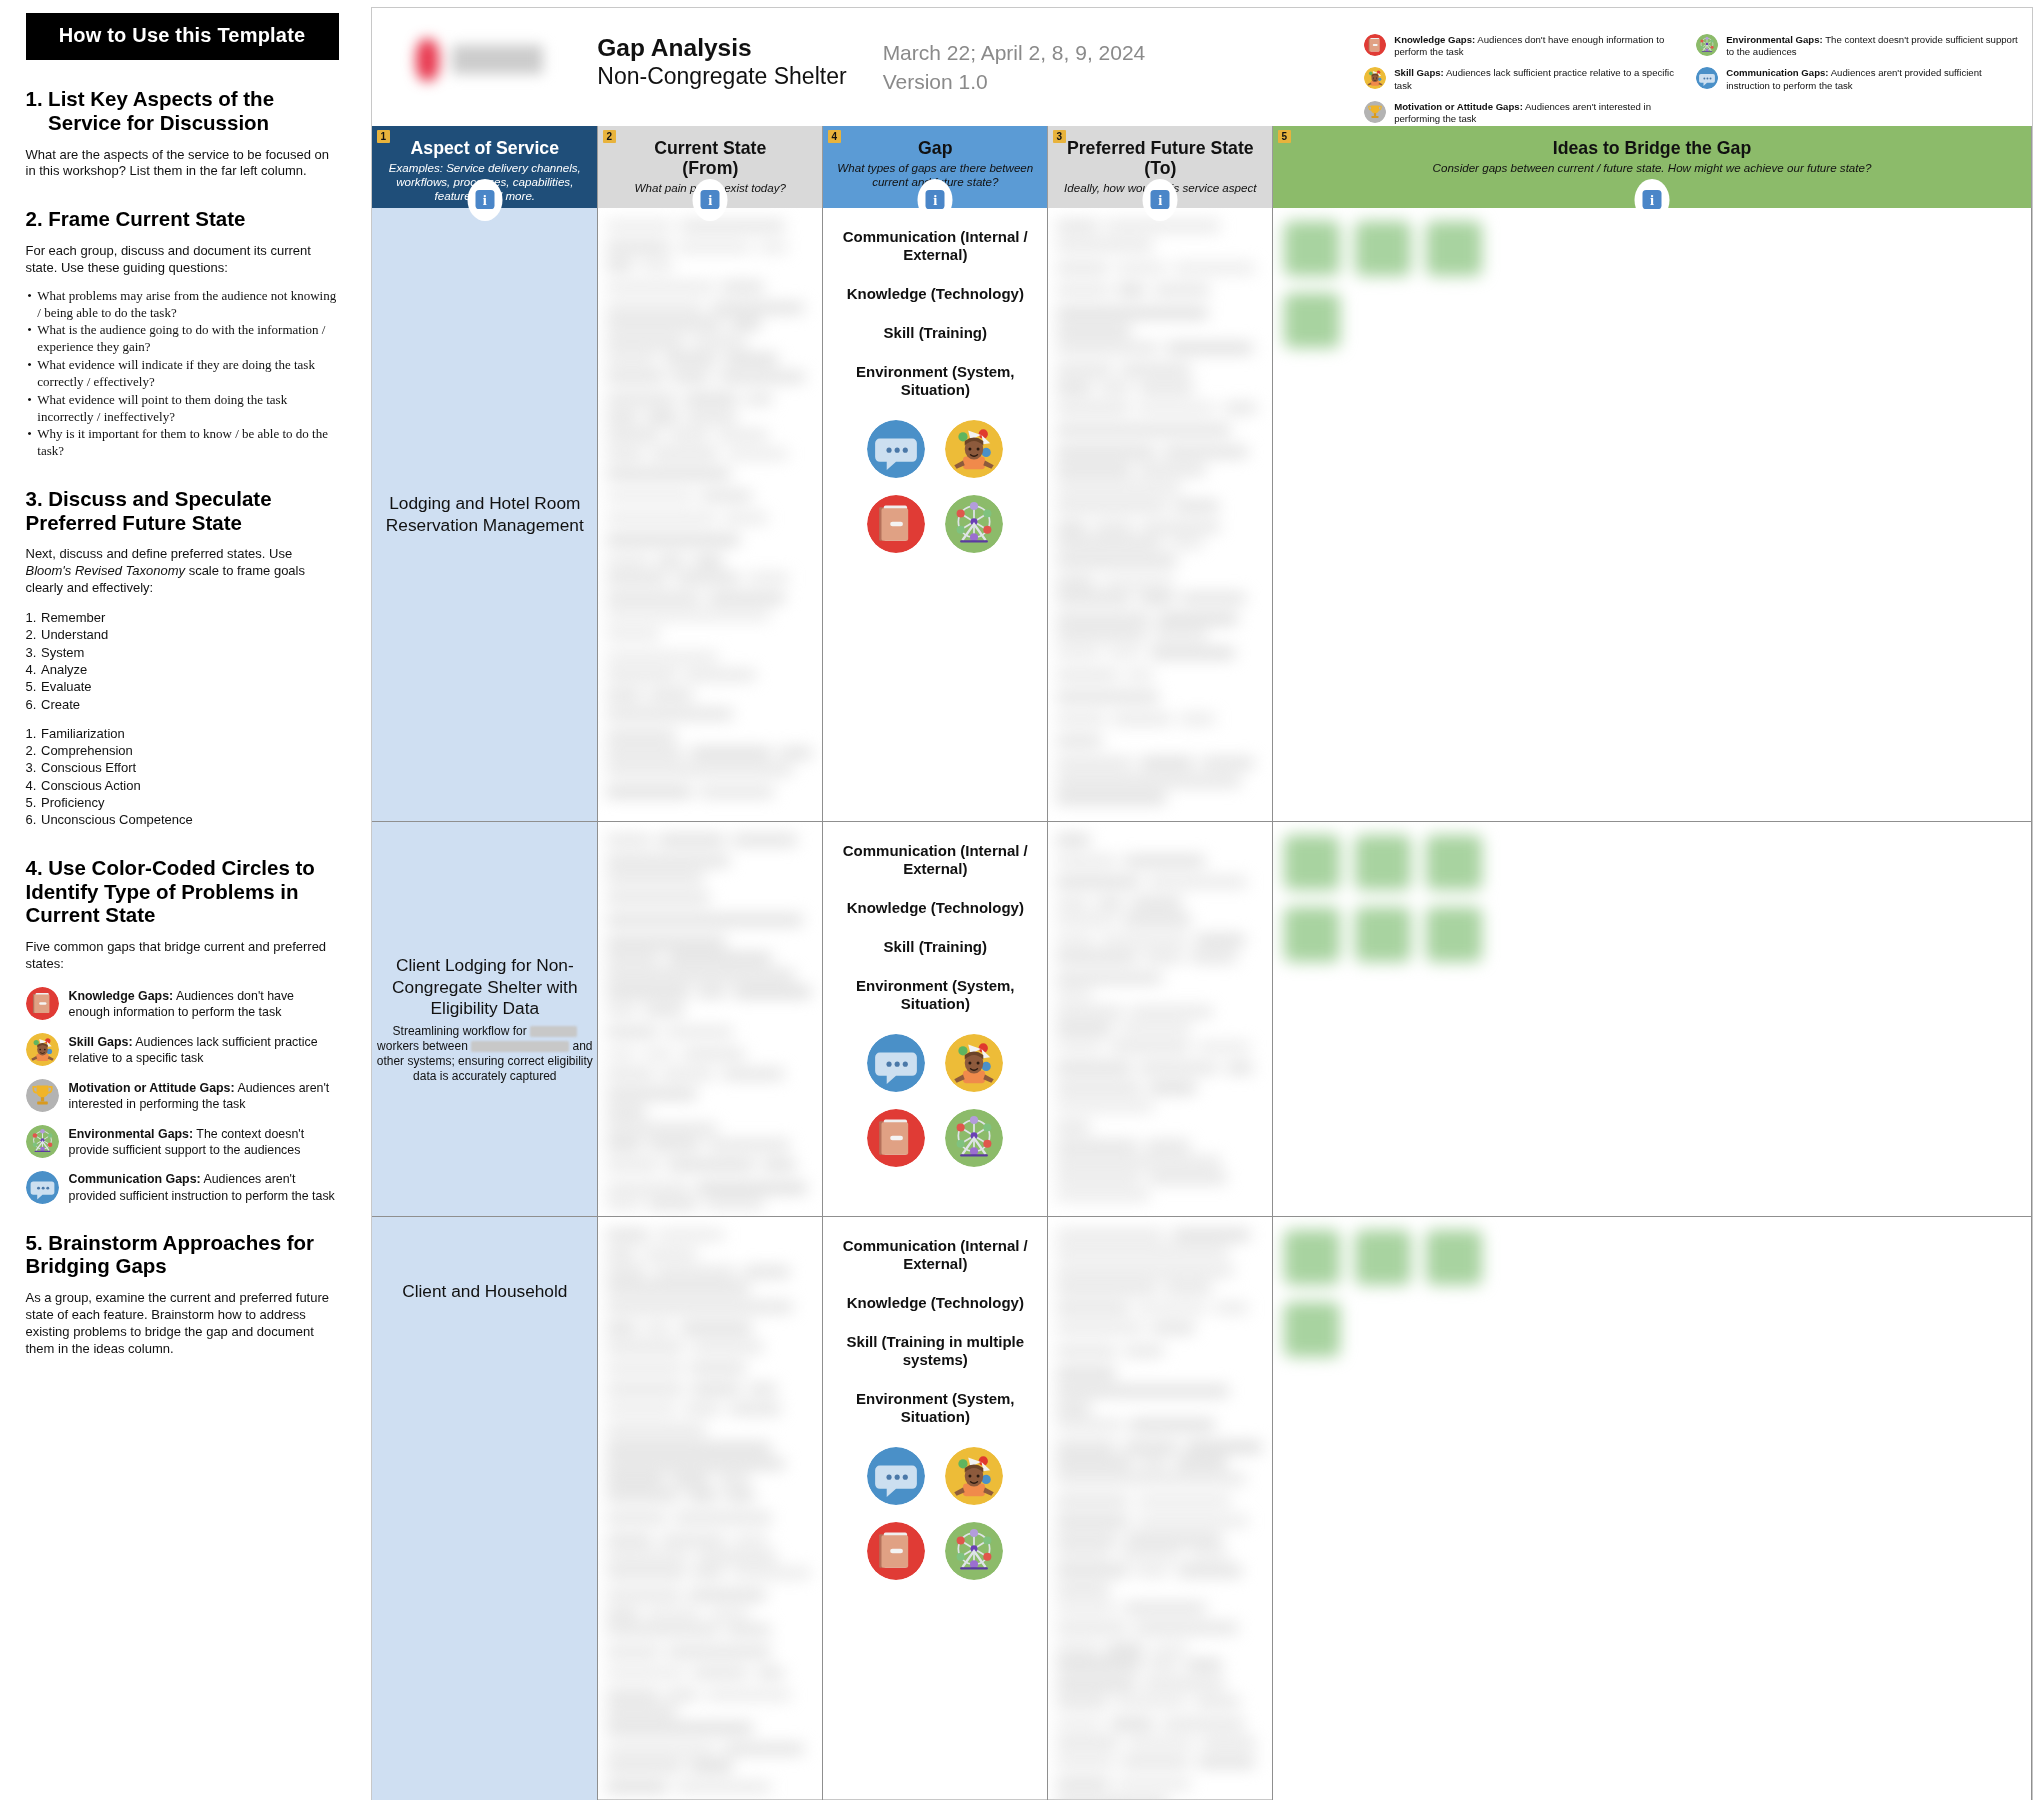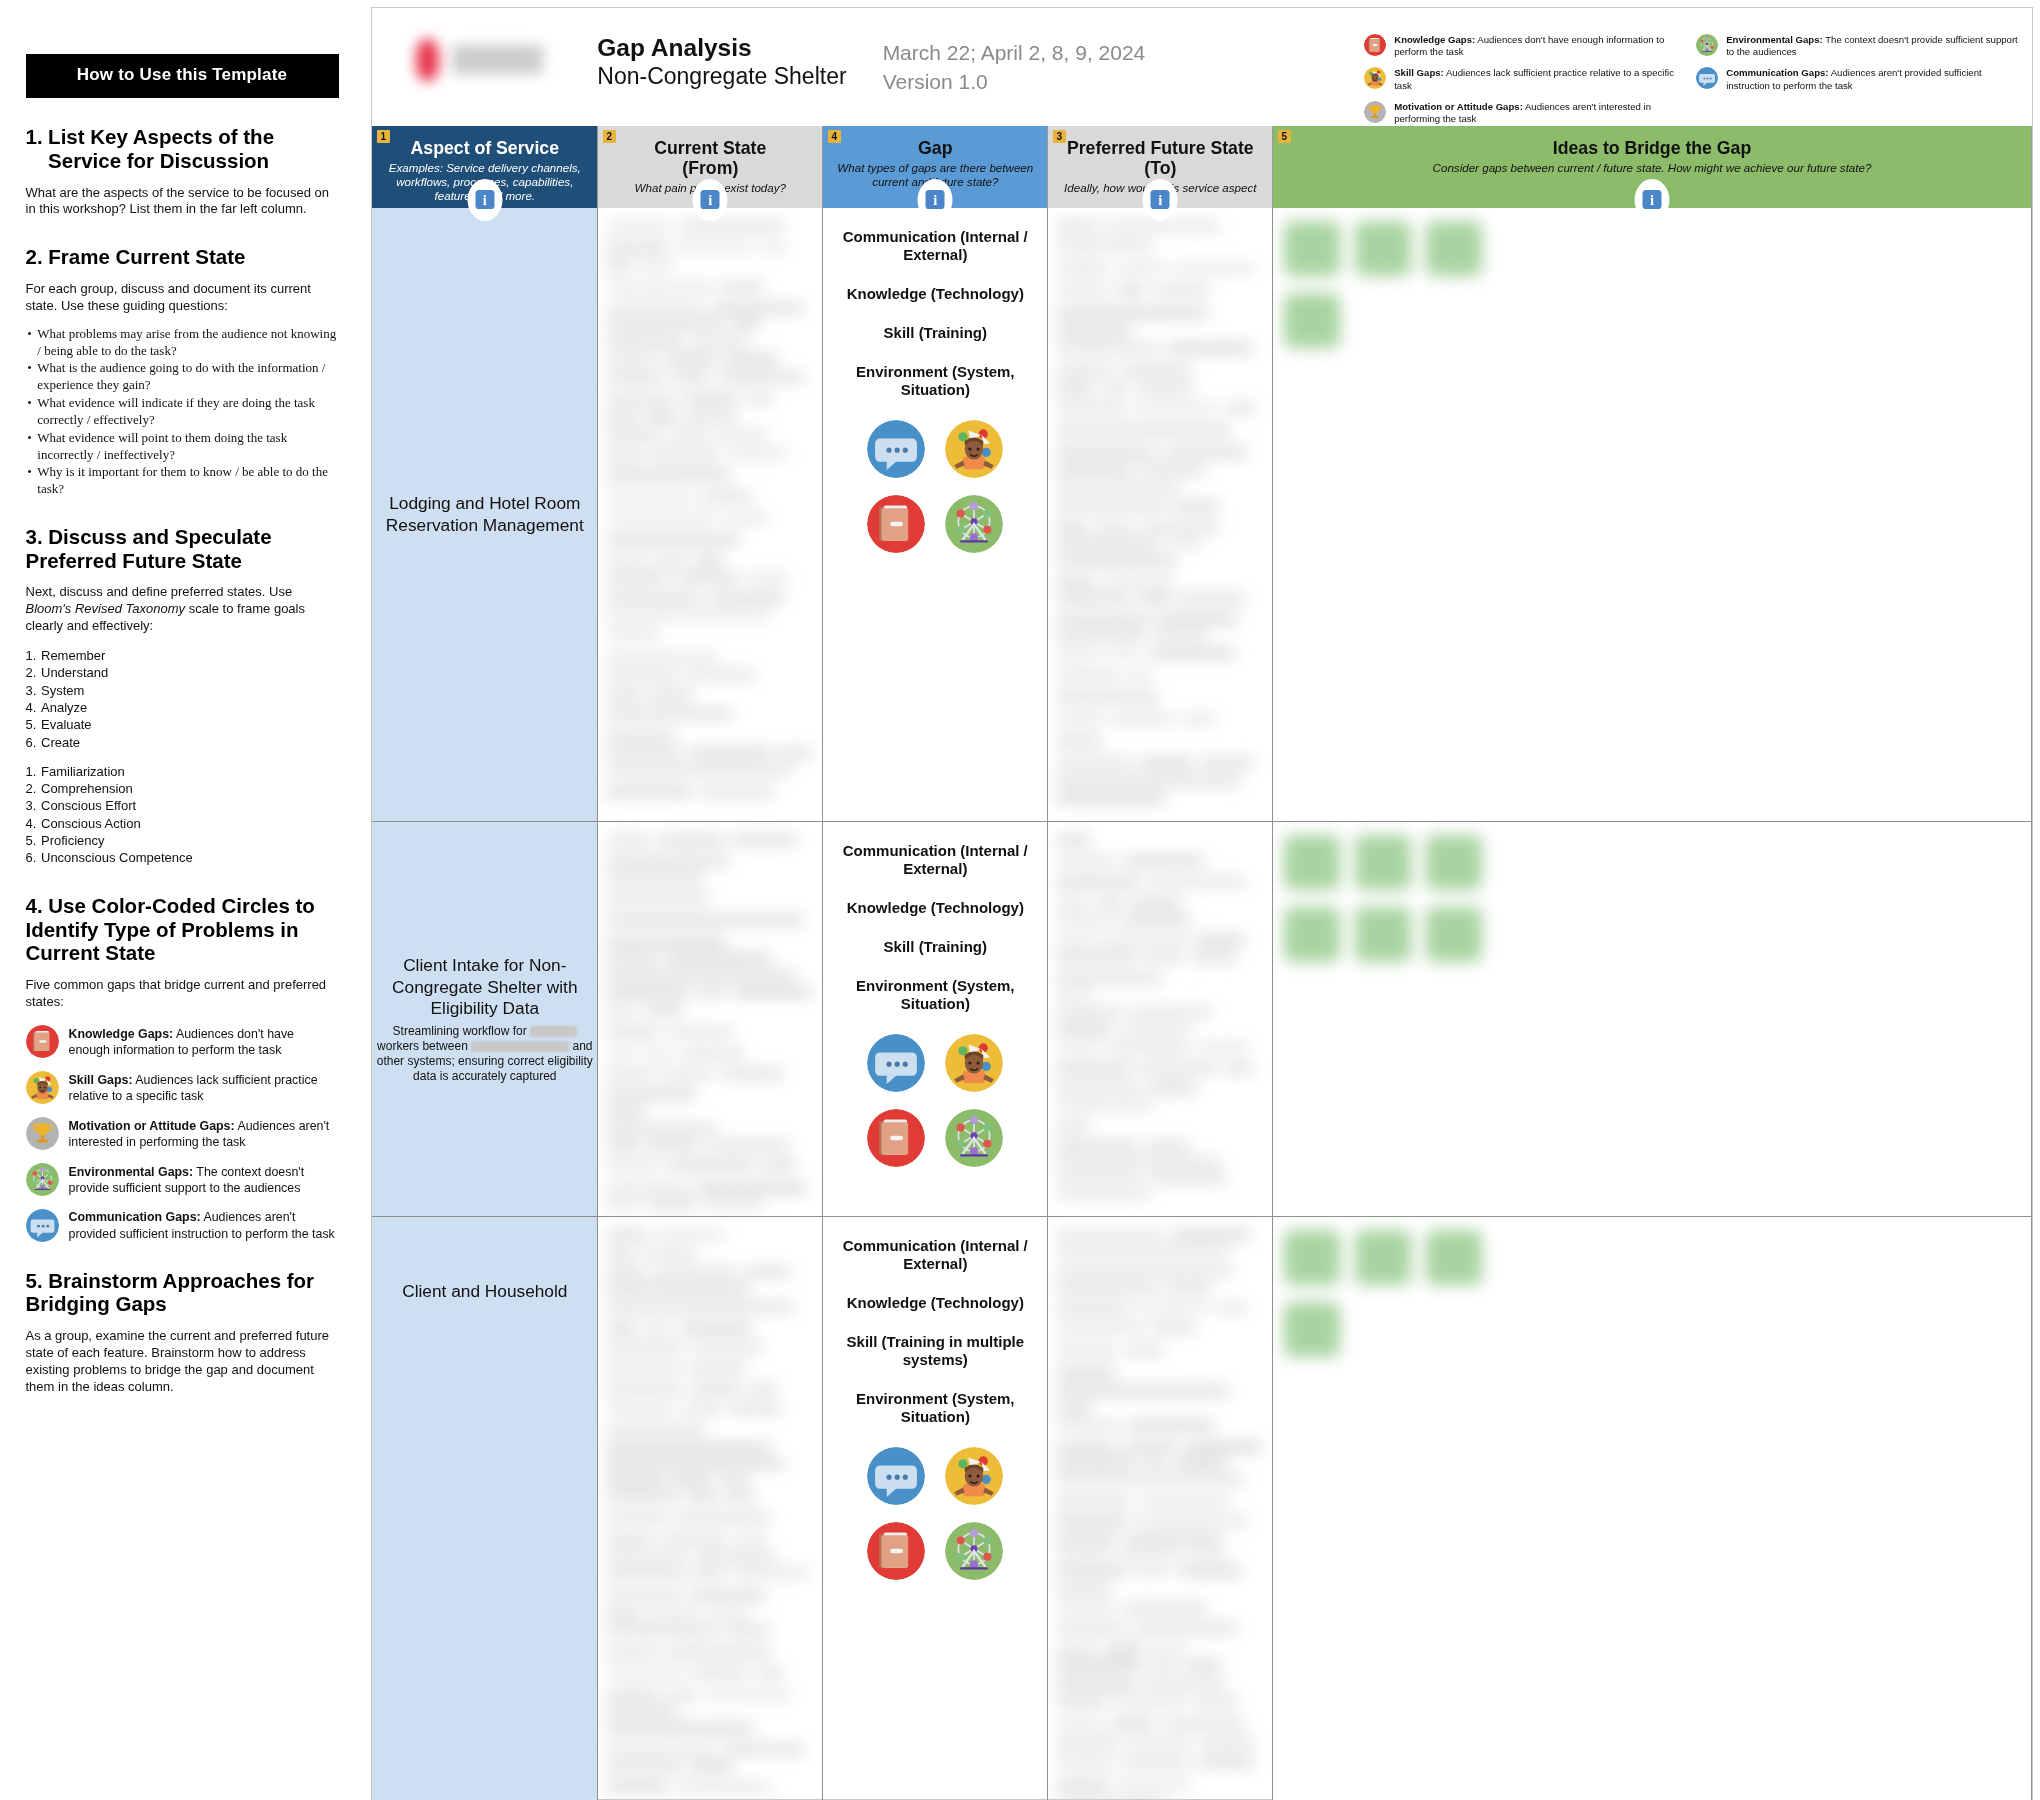--- a/index.html
+++ b/index.html
@@ -12,23 +12,22 @@
   .page { position: relative; width: 2040px; height: 1800px; display: flex; }
 
   
   .sidebar {
     width: 364px; height: 1800px; flex: 0 0 364px;
     padding: 12.7px 25.5px 0 25.5px; background: #fff;
     overflow: hidden;
   }
   .howto-bar {
     background: #000; color: #fff; text-align: center;
-    font-size: 17px; font-weight: bold; padding: 11.8px 0 12.7px 0;
+    font-size: 20px; font-weight: bold; padding: 11.8px 0 12.7px 0;
     letter-spacing: 0.2px;
-    margin-top: 41px;
   }
   .adapted {
     text-align: center; font-size: 12.3px; line-height: 1.33;
     color: #111; margin-top: 11px;
   }
   .adapted i { font-style: italic; }
   .sb-h {
     font-size: 20.5px; font-weight: bold; line-height: 1.16;
     margin-top: 27px; color: #000;
   }
@@ -421,21 +420,21 @@
               </div>
             </div>
             <div class="cells">
               <div class="cell r1 aspect">
                 <div class="aspect-inner">
                   <div class="aspect-title">Lodging and Hotel Room Reservation Management</div>
                 </div>
               </div>
               <div class="cell r2 aspect">
                 <div class="aspect-inner">
-                  <div class="aspect-title">Client Intake for Non-Congregate Shelter with Eligibility Data</div>
+                  <div class="aspect-title">Client Lodging for Non-Congregate Shelter with Eligibility Data</div>
                   <div class="aspect-desc">Streamlining workflow for <span class="redact" style="width: 47px;"></span>workers between <span class="redact" style="width: 98px;"></span> and other systems; ensuring correct eligibility data is accurately captured</div>
                 </div>
               </div>
               <div class="cell r3 aspect">
                 <div class="aspect-inner top" style="padding-top: 64px;">
                   <div class="aspect-title">Client and Household</div>
                 </div>
               </div>
             </div>
           </div>

